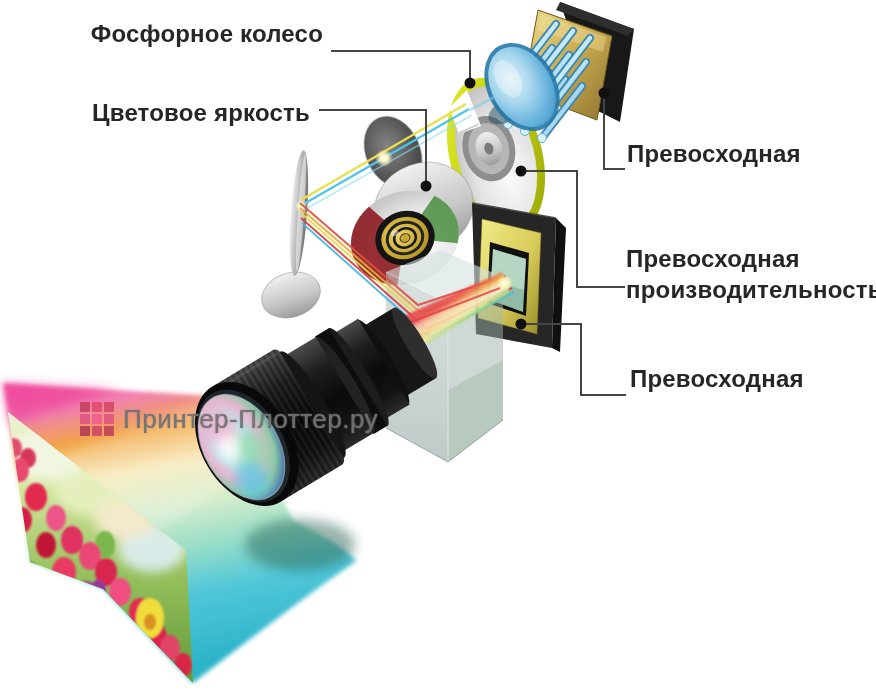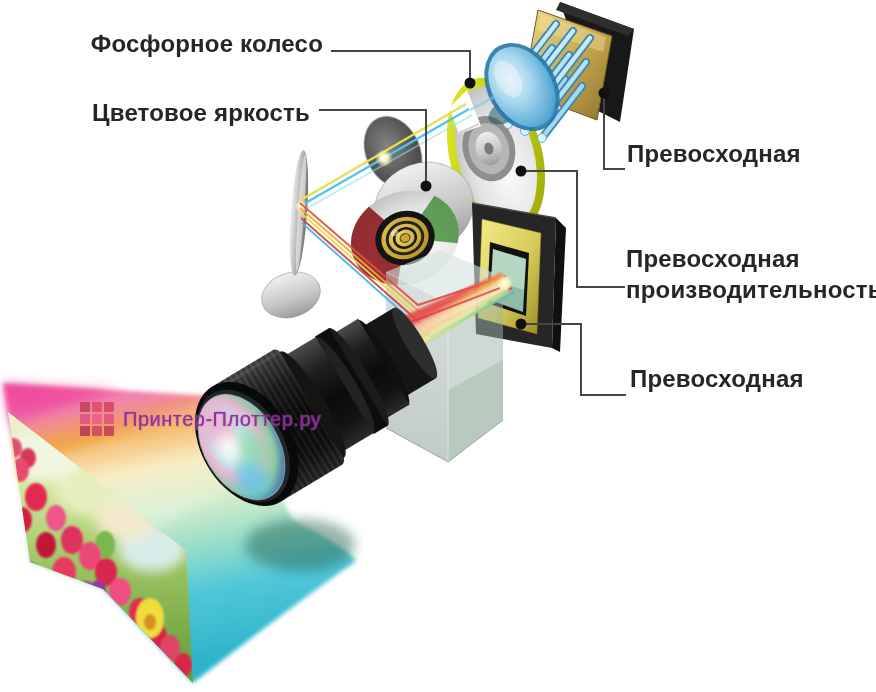--- a/index.html
+++ b/index.html
@@ -5,21 +5,21 @@
   html,body{margin:0;padding:0;background:#ffffff;}
   #stage{position:relative;width:876px;height:692px;background:#fff;overflow:hidden;
          font-family:"Liberation Sans",sans-serif;}
   #stage svg{position:absolute;left:0;top:0;}
   .lbl{position:absolute;font-weight:700;font-size:24px;line-height:31px;color:#262626;
        letter-spacing:.2px;white-space:nowrap;}
   .lbl.center{text-align:center;}
   .wm{position:absolute;left:80px;top:402px;display:flex;align-items:center;gap:9px;}
   .wm-grid{display:grid;grid-template-columns:repeat(3,10px);grid-auto-rows:10px;gap:2px;}
   .wm-grid span{display:block;border-radius:1px;opacity:.88;}
-  .wm-text{font-size:20px;font-weight:400;letter-spacing:.5px;color:#a21caf;opacity:.95;
+  .wm-text{font-size:26px;font-weight:400;letter-spacing:.5px;color:#737373;opacity:.95;
            text-shadow:0 0 1px rgba(110,110,110,.95),0 0 2px rgba(140,140,140,.55);}
 </style>
 </head>
 <body>
 
 <div id="stage">
 
 <svg width="876" height="692" viewBox="0 0 876 692">
   <defs>
     <linearGradient id="goldG" x1="0" y1="0" x2="1" y2="1">
@@ -370,21 +370,21 @@
   </g>
   <g fill="#101010">
     <circle cx="470" cy="83" r="5.5"></circle>
     <circle cx="426" cy="186" r="5.5"></circle>
     <circle cx="604" cy="93" r="5.5"></circle>
     <circle cx="521" cy="171" r="5.5"></circle>
     <circle cx="521" cy="324" r="5.5"></circle>
   </g>
 </svg>
 
-<div class="lbl" style="top:28px;right:553px">Фосфорное колесо</div>
+<div class="lbl" style="top:18px;right:553px">Фосфорное колесо</div>
 
 <div class="lbl" style="top:97px;right:566px">Цветовое яркость</div>
 
 <div class="lbl center" style="left:627px;top:138px;width:172px">
   <div>Превосходная</div>
 </div>
 
 <div class="lbl" style="left:626px;top:243px;width:252px">
   <div>Превосходная</div>
   <div>производительность</div>

